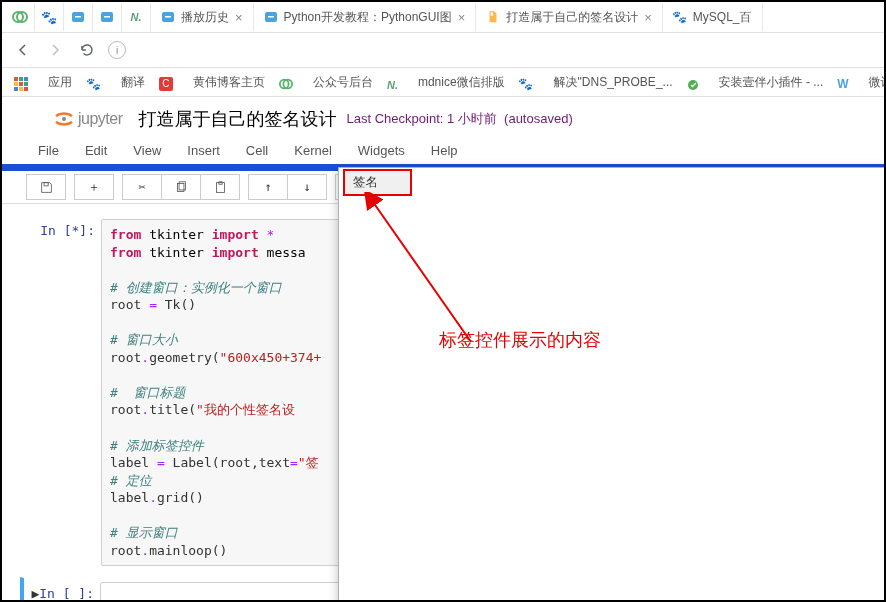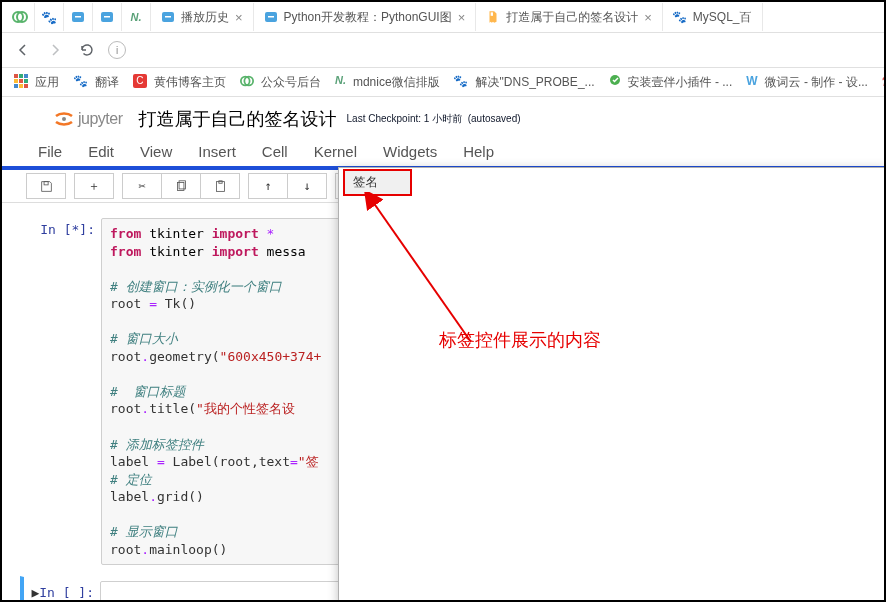--- a/index.html
+++ b/index.html
@@ -12,30 +12,30 @@
   .tab .close{color:#888;font-size:13px}
   .tab .fav{width:14px;height:14px;display:inline-flex;align-items:center;justify-content:center}
   
   .addr{height:34px;display:flex;align-items:center;gap:10px;padding:0 10px;border-bottom:1px solid #e0e0e0}
   .nav-btn{width:22px;height:22px;display:flex;align-items:center;justify-content:center;color:#5f6368}
   .url-box{flex:1;display:flex;align-items:center;gap:6px;color:#555;font-size:13px}
   .url-box .info-ic{width:16px;height:16px;border:1px solid #bbb;border-radius:50%;display:flex;align-items:center;justify-content:center;font-size:10px;color:#888}
   .url-box .dim{color:#9a9a9a}
   
   .bookmarks{height:28px;display:flex;align-items:center;gap:14px;padding:0 12px;border-bottom:1px solid #e0e0e0;font-size:12px;color:#555;white-space:nowrap}
-  .bm{display:flex;align-items:flex-start;gap:7px}
+  .bm{display:flex;align-items:flex-end;gap:20px}
   .bm .ic{width:14px;height:14px;border-radius:2px}
   
   .jp-head{padding:10px 20px 6px 50px;display:flex;align-items:center;gap:10px}
   .jp-logo{display:flex;align-items:center;gap:2px}
   .jp-logo .word{font-size:16px;color:#888;letter-spacing:-0.5px}
   .title{font-size:18px;color:#000;margin-left:6px}
-  .ckpt{font-size:10px;color:#0f172a}
-  
-  .menubar{display:flex;gap:26px;padding:6px 36px;font-size:15px;color:#555;border-bottom:4px solid #1d4ed8}
+  .ckpt{font-size:13px;color:#701a75}
+  
+  .menubar{display:flex;gap:26px;padding:6px 36px;font-size:13px;color:#555;border-bottom:7px solid #1d4ed8}
   
   .toolbar{display:flex;align-items:center;gap:0;padding:3px 24px;border-bottom:1px solid #ddd;background:#fff}
   .tb-btn{border:1px solid #ccc;height:24px;min-width:26px;display:flex;align-items:center;justify-content:center;font-size:12px;background:#fff;padding:0 6px}
   .tb-group{display:flex}
   .tb-group .tb-btn{border-right:none}
   .tb-group .tb-btn:last-child{border-right:1px solid #ccc}
   .tb-gap{width:8px}
   
   .nb{padding:10px 18px}
   .cell{border:1px solid transparent;padding:4px;margin-bottom:6px;display:flex}

